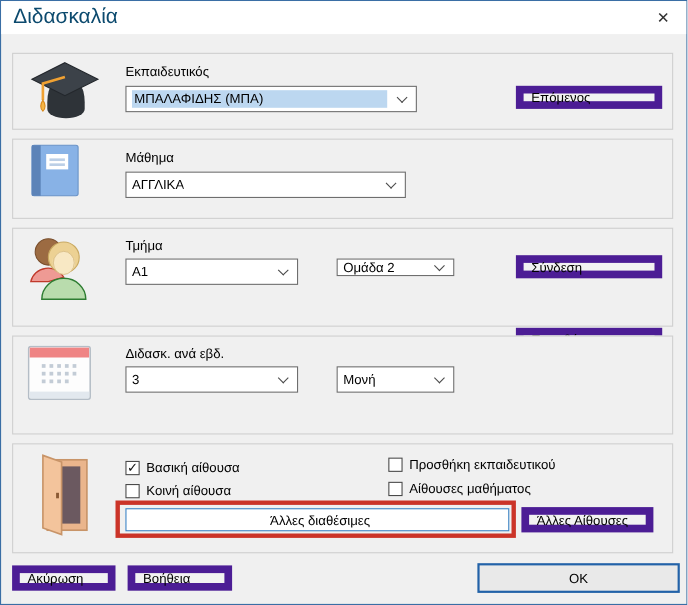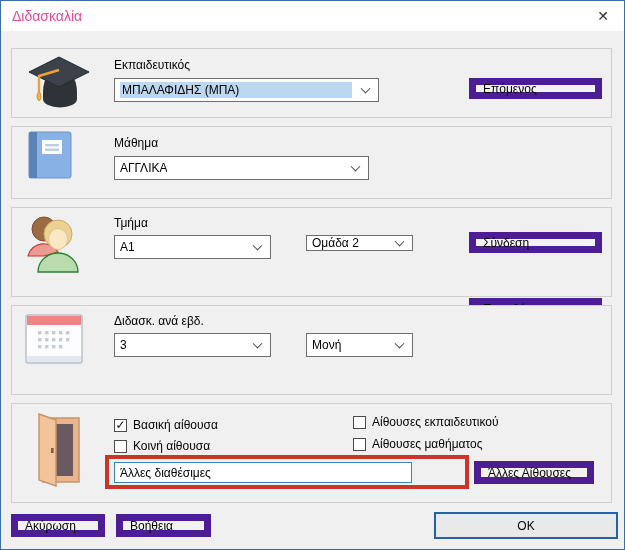--- a/index.html
+++ b/index.html
@@ -6,21 +6,21 @@
   html,body { width:625px; height:550px; }
   body { font-family:"Liberation Sans", sans-serif; }
 
   .dialog {
     position:relative; width:625px; height:550px;
     background:#f0f0f0; border:1px solid #3a6ea5; overflow:hidden;
   }
 
   
   .titlebar { position:absolute; left:0; top:0; width:100%; height:30px; background:#ffffff; }
-  .titlebar .title { position:absolute; left:11px; top:0; line-height:30px; font-size:14px; color:#ec4899; }
+  .titlebar .title { position:absolute; left:11px; top:0; line-height:30px; font-size:19px; color:#0c4a6e; }
   .close-btn { position:absolute; right:4px; top:0; width:34px; height:30px; text-align:center; line-height:30px; font-size:14px; color:#333; cursor:pointer; }
 
   
   .groupbox { position:absolute; left:10px; width:601px; border:1px solid #cfcfcf; background:#f0f0f0; }
   #sec-teacher  { top:47px;  height:70px; }
   #sec-subject  { top:125px; height:73px; }
   #sec-class    { top:206px; height:90px; }
   #sec-periods  { top:304px; height:90px; }
   #sec-rooms    { top:402px; height:100px; }
 
@@ -52,23 +52,23 @@
     width:13px; height:13px; background:#fff; border:1px solid #4a4a4a;
     font-size:12px; line-height:11px; text-align:center; color:#111; flex:0 0 13px;
   }
   .cb-label { font-size:12px; margin-left:6px; white-space:nowrap; }
 
   .annotation {
     position:absolute; left:104px; top:454px; width:364px; height:34px;
     border:4px solid #cb3428; pointer-events:none;
   }
   .avail-input {
-    position:absolute; left:113px; top:461px; width:298px; height:21px;
+    position:absolute; left:113px; top:461px; width:349px; height:21px;
     background:#fff; border:1px solid #3b82c4; font-size:12px;
-    padding-left:5px; font-family:"Liberation Sans", sans-serif; color:#000;
+    padding-left:5px; font-family:"Liberation Sans", sans-serif; color:#000;text-align:center;
   }
 
   .link-label { position:absolute; font-size:12px; color:#000; cursor:pointer; white-space:nowrap; }
 
   .icon { position:absolute; }
 </style>
 </head>
 <body>
 
 <div class="dialog">
@@ -170,21 +170,21 @@
   <div class="checkbox-row" style="left:113px; top:417px;">
     <span class="cb-box">✓</span>
     <span class="cb-label">Βασική αίθουσα</span>
   </div>
   <div class="checkbox-row" style="left:113px; top:438px;">
     <span class="cb-box"></span>
     <span class="cb-label">Κοινή αίθουσα</span>
   </div>
   <div class="checkbox-row" style="left:352px; top:414px;">
     <span class="cb-box"></span>
-    <span class="cb-label">Αίθουσες εκπαιδευτικού</span>
+    <span class="cb-label">Προσθήκη εκπαιδευτικού</span>
   </div>
   <div class="checkbox-row" style="left:352px; top:436px;">
     <span class="cb-box"></span>
     <span class="cb-label">Αίθουσες μαθήματος</span>
   </div>
 
   <input class="avail-input" value="Άλλες διαθέσιμες" style="">
   <div class="annotation"></div>
   <button class="btn" style="left:10px; top:513px; width:94px; height:23px;">Ακύρωση</button>
 

